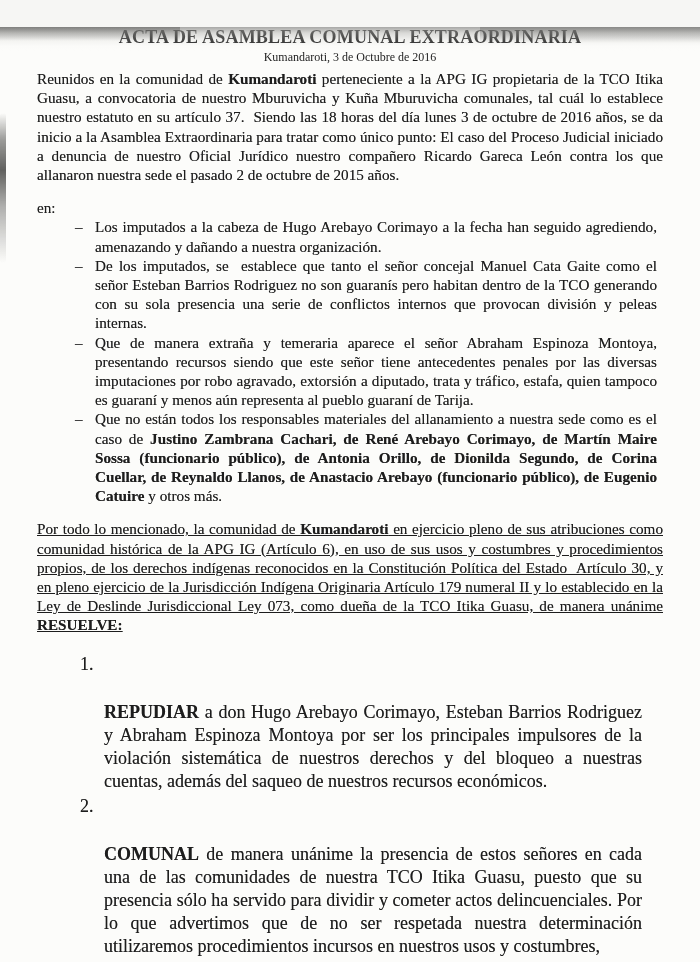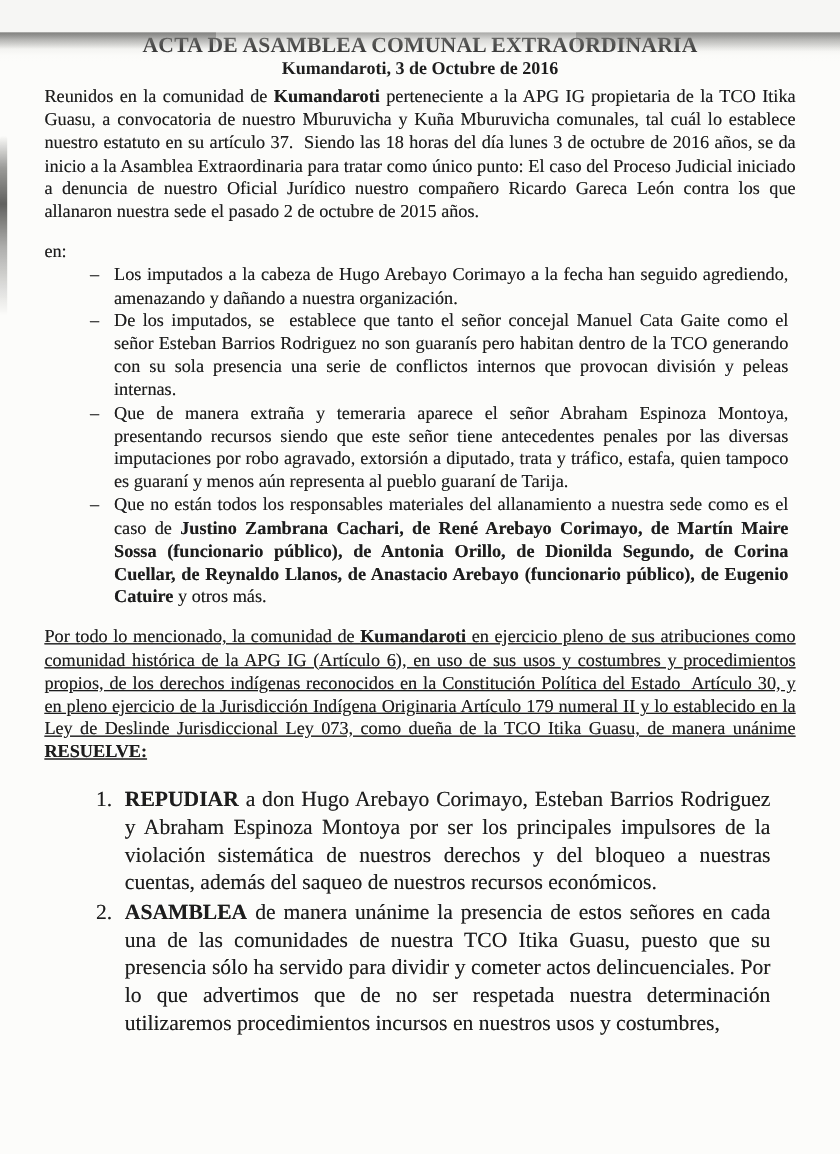--- a/index.html
+++ b/index.html
@@ -44,21 +44,21 @@
       rgba(120,120,118,0) 100%);
     filter:blur(0.5px);
     pointer-events:none;
   }
   .doc-title {
     margin:27px 40px 0; text-align:center;
     font-size:18px; font-weight:bold; letter-spacing:0.2px;
   }
   .doc-subtitle {
     margin:2px 40px 0; text-align:center;
-    font-size:15px; font-weight:bold;
+    font-size:12px; font-weight:normal;
   }
   .body-par {
     margin:0 37px; font-size:15.2px; line-height:19.2px;
     text-align:justify;
     text-shadow:0 0 0.35px rgba(20,20,20,0.55);
   }
   .intro { margin-top:4px; }
   .lead  { margin-top:14px; }
   .lead-line1 { text-align:justify; text-align-last:justify; }
   .bullets {
@@ -71,21 +71,21 @@
   .resolution { margin-top:14px;text-decoration:underline; }
   b, .bold { font-weight:bold; }
   .numbered {
     margin:18px 58px 0 80px;
     font-size:18px; line-height:23px;
     text-shadow:0 0 0.35px rgba(20,20,20,0.55);
   }
   .num-row { display:flex; }
   .num-row + .num-row { margin-top:2px; }
   .num { flex:0 0 24px; }
-  .num-text { flex:1; text-align:justify; }
+  .num-text { flex:1; text-align:justify;margin-top:48px; }
 </style>
 </head>
 <body>
 
 <div class="page">
 
   <div class="scan-top"></div>
   <div class="scan-left"></div>
 
   <div class="doc-title">ACTA DE ASAMBLEA COMUNAL EXTRAORDINARIA</div>
@@ -125,18 +125,18 @@
 
   <div class="numbered">
 
     <div class="num-row">
       <span class="num">1.</span>
       <span class="num-text"><b>REPUDIAR</b><span> a don Hugo Arebayo Corimayo, Esteban Barrios Rodriguez y Abraham Espinoza Montoya por ser los principales impulsores de la violación sistemática de nuestros derechos y del bloqueo a nuestras cuentas, además del saqueo de nuestros recursos económicos.</span></span>
     </div>
 
     <div class="num-row">
       <span class="num">2.</span>
-      <span class="num-text"><b>ASAMBLEA</b><span> de manera unánime la presencia de estos señores en cada una de las comunidades de nuestra TCO Itika Guasu, puesto que su presencia sólo ha servido para dividir y cometer actos delincuenciales. Por lo que advertimos que de no ser respetada nuestra determinación utilizaremos procedimientos incursos en nuestros usos y costumbres,</span></span>
+      <span class="num-text"><b>COMUNAL</b><span> de manera unánime la presencia de estos señores en cada una de las comunidades de nuestra TCO Itika Guasu, puesto que su presencia sólo ha servido para dividir y cometer actos delincuenciales. Por lo que advertimos que de no ser respetada nuestra determinación utilizaremos procedimientos incursos en nuestros usos y costumbres,</span></span>
     </div>
 
   </div>
 
 </div>
 
 </body></html>

